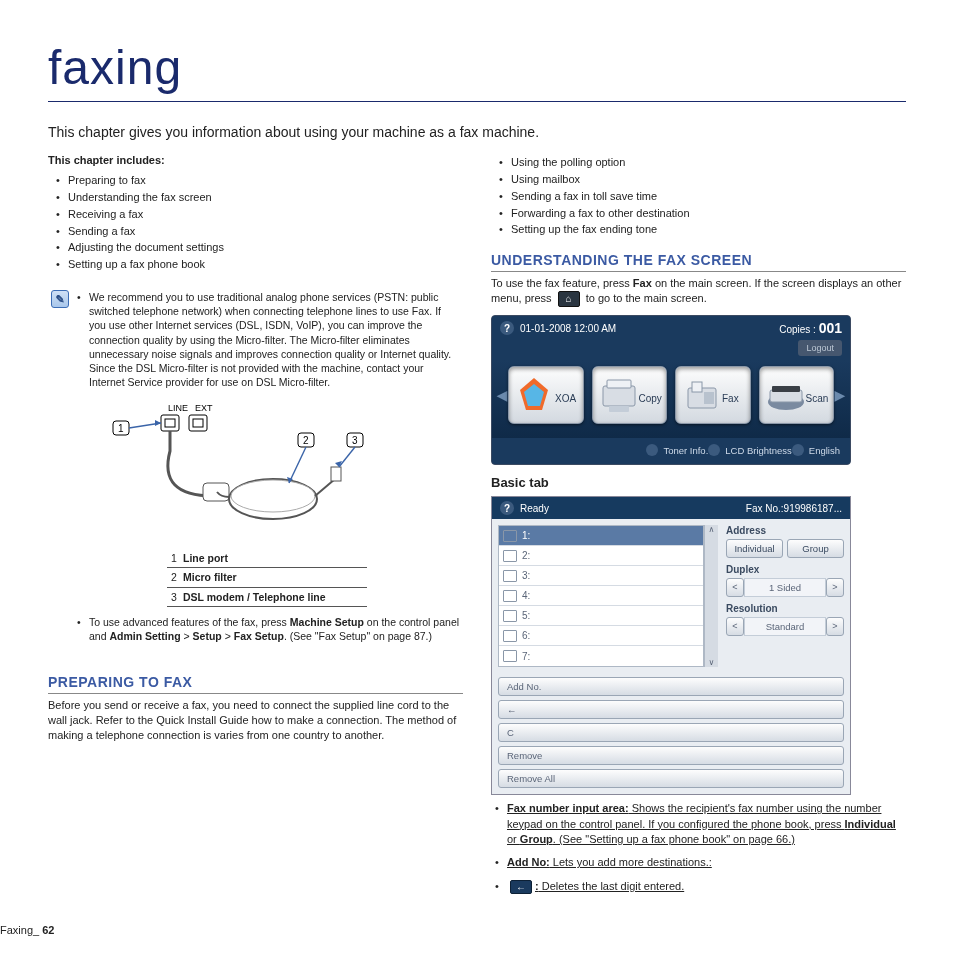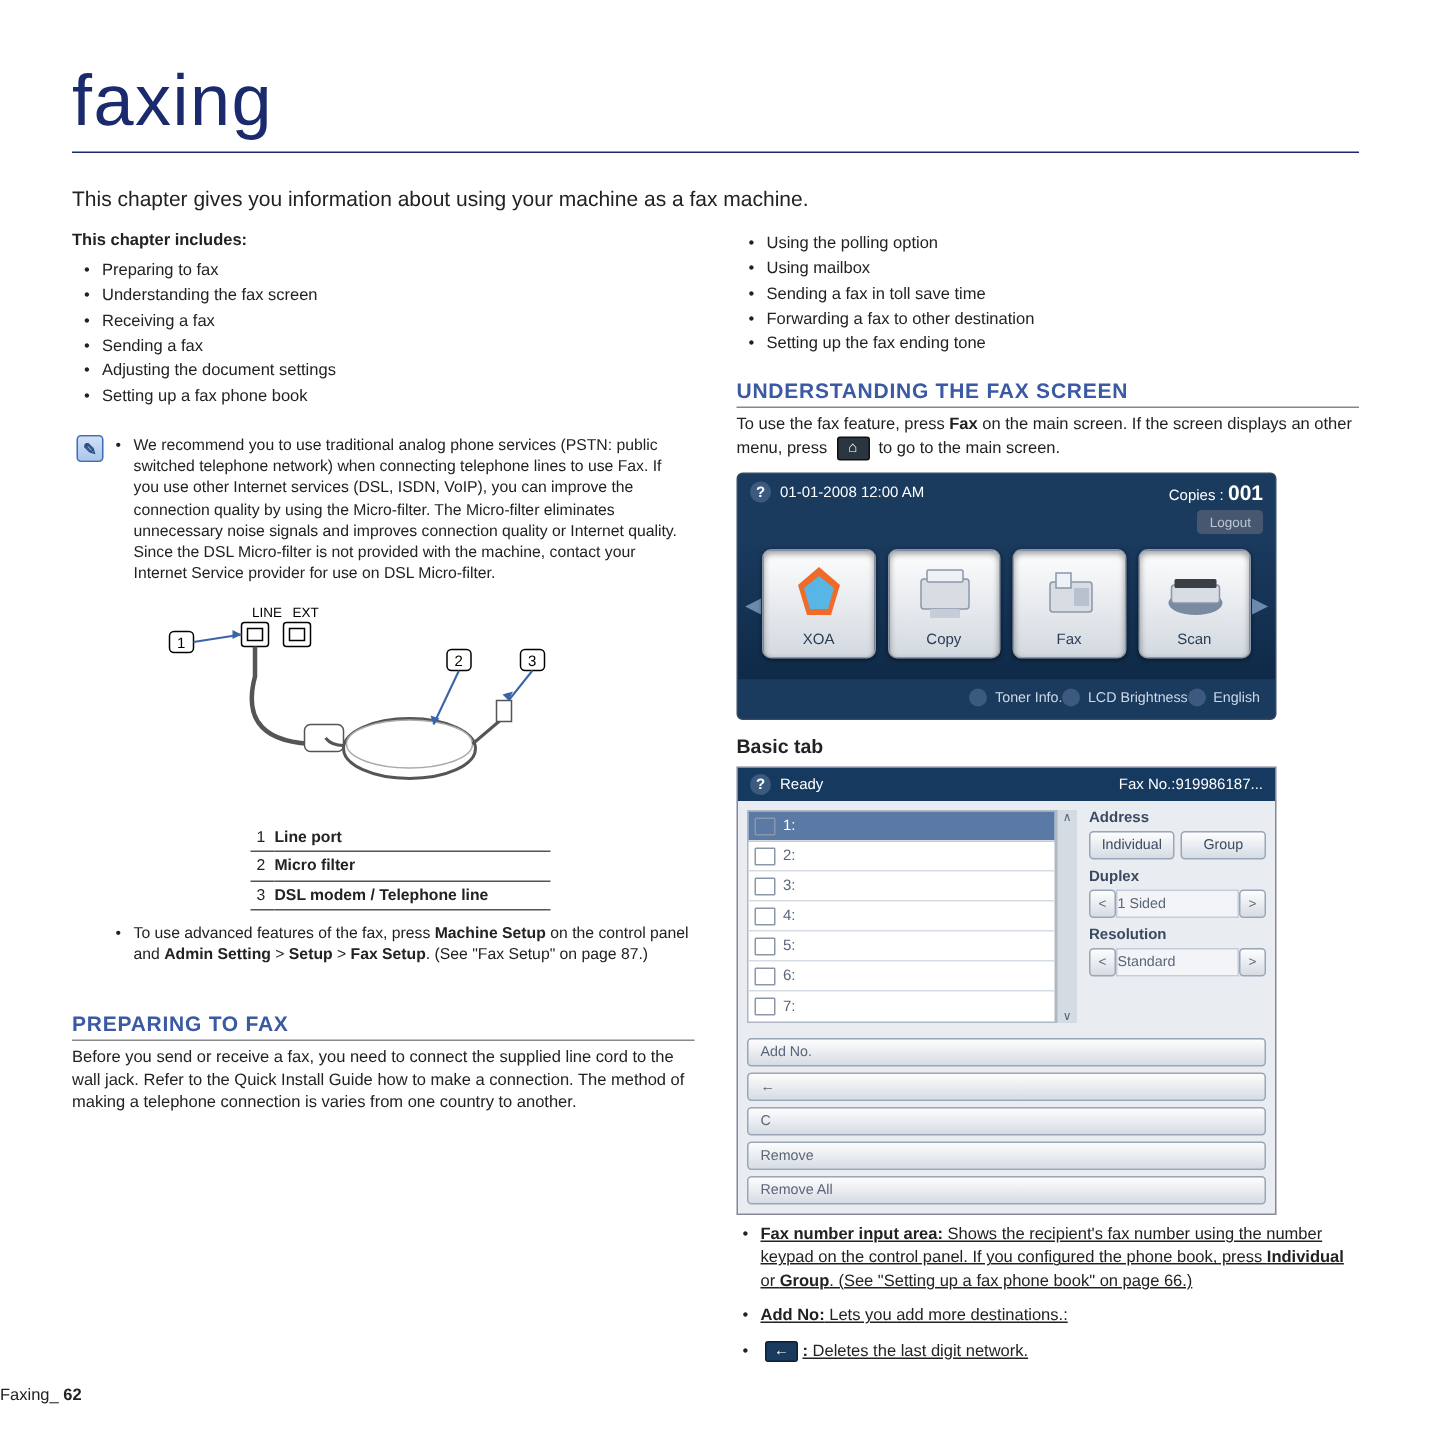--- a/index.html
+++ b/index.html
@@ -58,21 +58,21 @@
   .sub-h { font-size: 13px; font-weight: bold; color: #222; margin: 10px 0 6px 0; }
   .screenshot { width: 360px; border: 1px solid #3b4a62; border-radius: 4px; overflow: hidden; margin: 6px 0 8px 0; background:#1a3a5e; }
   .ss-top { background: #1a3a5e; color: #fff; font-size: 10px; display:flex; align-items:center; justify-content:space-between; padding: 4px 8px; }
   .ss-top .help { width:14px; height:14px; border-radius:50%; background:#3b5a7e; color:#fff; display:flex; align-items:center; justify-content:center; font-size:10px; font-weight:bold; }
   .ss-top .copies b { font-size: 14px; }
   .ss-logout { text-align:right; padding: 0 8px 4px 0; }
   .ss-logout span { display:inline-block; background:#46576f; color:#bcc7d4; font-size:9px; padding:3px 8px; border-radius:3px; }
   .ss-cards-wrap { display:flex; align-items:center; padding: 6px 4px 14px 4px; background: linear-gradient(#1a3a5e,#0f2a48); }
   .ss-arrow { width:12px; height:50px; color:#6b8aad; display:flex; align-items:center; justify-content:center; font-size:14px; }
   .ss-cards { flex:1; display:flex; gap:8px; }
-  .ss-card { flex:1; background: linear-gradient(#fdfdfd,#d3d9e0); border:1px solid #8a97a8; border-radius:6px; box-shadow: 0 2px 4px rgba(0,0,0,.4) inset, 0 1px 3px rgba(0,0,0,.5); display:flex; flex-direction:column; align-items:center; padding:8px 4px 6px 4px; }
+  .ss-card { flex:1; background: linear-gradient(#fdfdfd,#d3d9e0); border:1px solid #8a97a8; border-radius:6px; box-shadow: 0 2px 4px rgba(0,0,0,.4) inset, 0 1px 3px rgba(0,0,0,.5); display:flex; flex-direction:row; align-items:center; padding:8px 4px 6px 4px; }
   .ss-card .ic { width:42px; height:42px; display:flex; align-items:center; justify-content:center; }
   .ss-card .lbl { font-size:10px; color:#2a3c55; margin-top:4px; }
   .ss-bottom { display:flex; justify-content:flex-end; padding:6px 10px 8px 10px; background:#1a3a5e; color:#cdd9e8; font-size:9.5px; }
   .ss-bottom > div { display:flex; align-items:center; gap:5px; }
   .ss-bottom .dot { width:12px; height:12px; background:#3b5a7e; border-radius:50%; display:inline-block; }
   .screenshot2 { width: 360px; border: 1px solid #889; background:#e9edf2; font-size:10px; }
   .s2-top { background:#163a5f; color:#fff; display:flex; align-items:center; justify-content:space-between; padding:4px 8px; font-size:10px; }
   .s2-top .help { width:14px; height:14px; border-radius:50%; background:#3b5a7e; display:flex; align-items:center; justify-content:center; font-weight:bold; }
   .s2-tabs { display:flex; background:#163a5f; align-items:flex-end; padding: 0 6px; }
   .s2-tab { padding:5px 14px; font-size:10px; color:#cdd9e8; border-top-left-radius:4px; border-top-right-radius:4px; }
@@ -87,21 +87,21 @@
   .s2-row .ri { width:14px; height:12px; border:1px solid #8a97a8; border-radius:1px; margin-right:5px; display:inline-block; }
   .s2-scroll { width:14px; background:#d5dbe3; border-left:1px solid #aeb8c5; display:flex; flex-direction:column; justify-content:space-between; align-items:center; font-size:8px; color:#5a6578; }
   .s2-listwrap { display:flex; }
   .s2-side { width:118px; display:flex; flex-direction:column; gap:6px; font-size:10px; color:#5a6578; }
   .s2-side .grp { }
   .s2-side .grp-h { font-size:10px; color:#3a4a60; font-weight:bold; margin-bottom:3px; }
   .s2-pair { display:flex; gap:4px; }
   .s2-btn { flex:1; background:linear-gradient(#fdfdfd,#d6dce4); border:1px solid #9aa6b5; border-radius:3px; text-align:center; padding:3px 0; font-size:9.5px; color:#3a4a60; }
   .s2-stepper { display:flex; }
   .s2-stepper .arw { width:18px; background:linear-gradient(#fdfdfd,#d6dce4); border:1px solid #9aa6b5; border-radius:3px; text-align:center; font-size:9px; color:#5a6578; padding:3px 0; }
-  .s2-stepper .mid { flex:1; text-align:left; background:#f2f4f8; border:1px solid #c4cdd8; padding:3px 0; font-size:9.5px; color:#5a6578; }
+  .s2-stepper .mid { flex:1; text-align:center; background:#f2f4f8; border:1px solid #c4cdd8; padding:3px 0; font-size:9.5px; color:#5a6578; }
   .s2-foot { display:flex; gap:4px; padding:4px 6px 6px 6px;flex-direction:column; }
   .s2-foot .fbtn { background:linear-gradient(#fdfdfd,#d6dce4); border:1px solid #9aa6b5; border-radius:3px; padding:3px 8px; font-size:9.5px; color:#5a6578; }
   .sub-bullets { list-style:none; padding-left:4px; margin-top:6px;text-decoration:underline; }
   .sub-bullets li { padding: 0 0 8px 12px; position:relative; font-size:11px; line-height:1.4; }
   .sub-bullets li::before { content:"•"; position:absolute; left:0; }
   .back-icon { display:inline-flex; width:22px; height:14px; background:#1a3a5e; border:1px solid #0c2035; border-radius:2px; align-items:center; justify-content:center; color:#fff; font-size:10px; vertical-align:middle; margin:0 3px; }
   .home-icon-inline { display:inline-flex; width:22px; height:16px; background:#2a3540; border:1px solid #111; border-radius:2px; align-items:center; justify-content:center; color:#fff; font-size:10px; vertical-align:middle; margin:0 3px; }
   .footer { position:absolute; bottom:18px; left:0; right:0; text-align:left; font-size:11px; }
 </style>
 </head>
@@ -362,21 +362,21 @@
     </div>
 
     <ul class="sub-bullets">
       <li>
         <b>Fax number input area:</b><span> Shows the recipient's fax number using the number keypad on the control panel. If you configured the phone book, press </span><b>Individual</b><span> or </span><b>Group</b><span>. (See "Setting up a fax phone book" on page 66.)</span>
       </li>
       <li>
         <b>Add No:</b><span> Lets you add more destinations.:</span>
       </li>
       <li>
-        <span class="back-icon">←</span><b>:</b><span> Deletes the last digit network.</span>
+        <span class="back-icon">←</span><b>:</b><span> Deletes the last digit entered.</span>
       </li>
     </ul>
   </div>
 </div>
 
 <div class="footer">
   <span>Faxing</span>_ <b>62</b>
 </div>
 
 </body></html>

